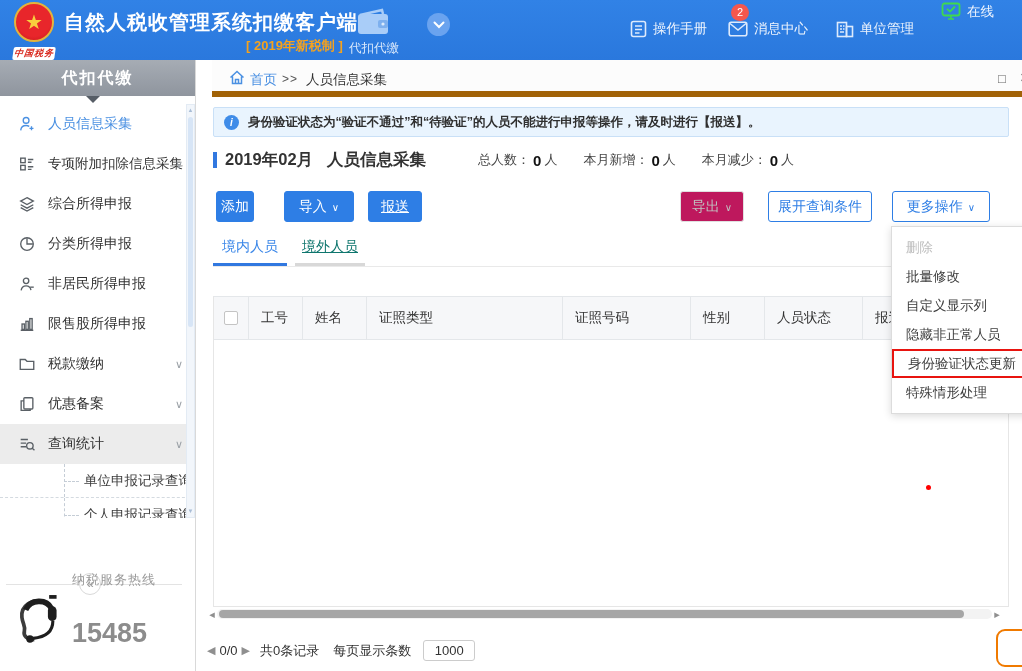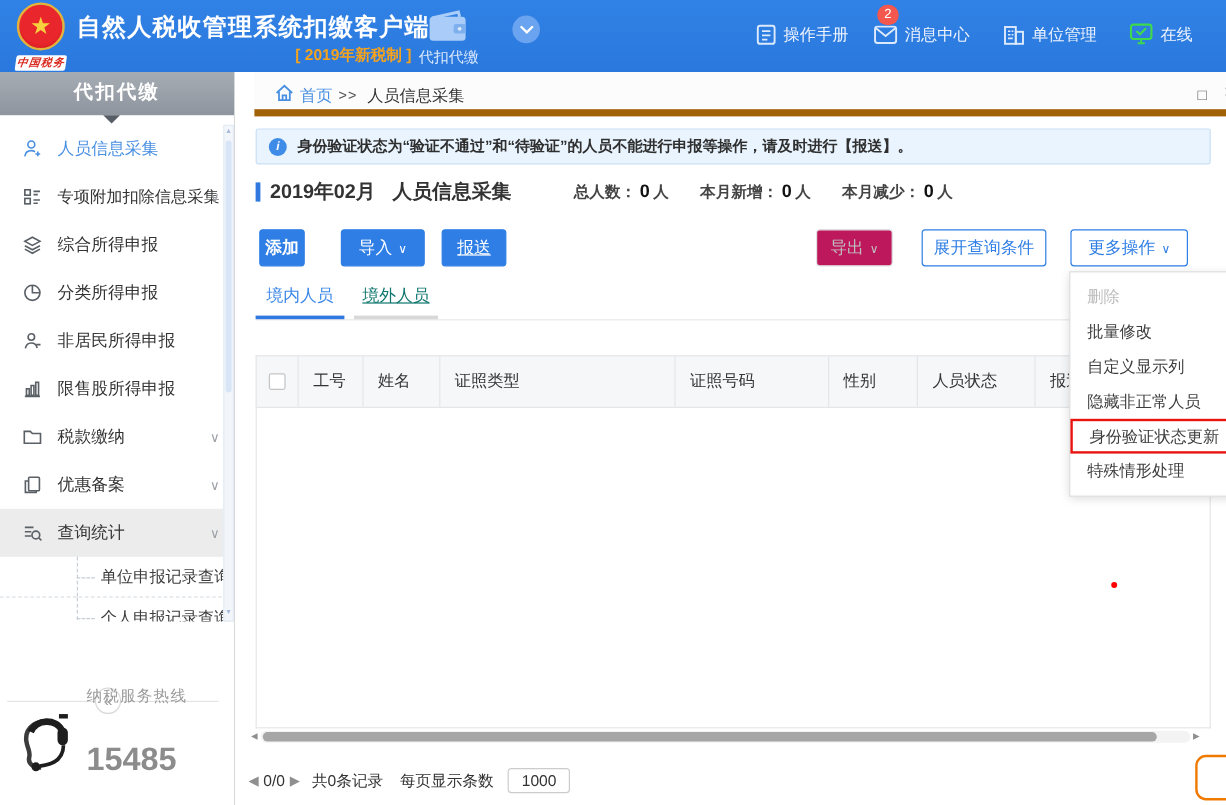--- a/index.html
+++ b/index.html
@@ -69,21 +69,21 @@
     border-radius:2px; display:flex; align-items:center; gap:9px; padding-left:10px; }
   .info-ic { width:15px; height:15px; border-radius:50%; background:#3f8ce8; color:#fff; font-size:10px;
     font-weight:bold; text-align:center; line-height:15px; flex:0 0 15px; font-style:italic; }
   .banner-txt { font-size:12.5px; color:#2f2f2f; font-weight:600; }
 
   .summary { left:17px; top:88px; height:24px; display:flex; align-items:center; }
   .blue-bar { width:4px; height:16px; background:#3178e0; margin-right:8px; }
   .period,.sum-title { font-size:16.5px; font-weight:bold; color:#333; }
   .sum-title { margin-left:14px; }
   .stats { display:flex; align-items:center; margin-left:52px; gap:26px; }
-  .stat { font-size:13px; color:#444; display:flex; align-items:flex-start;font-weight:bold; }
+  .stat { font-size:13px; color:#444; display:flex; align-items:center; }
   .stat b { font-size:15px; color:#111; margin:0 3px; }
 
   .btn { position:absolute; height:31px; border-radius:3px; font-size:14px; text-align:center; line-height:29px; cursor:pointer; }
   .btn-pri { background:#2e7ee5; color:#fff; border:1px solid #2e7ee5; }
   .btn-dis { background:#be185d; color:#c0c0c0; border:1px solid #e0e0e0; cursor:default; }
   .btn-out { background:#fff; color:#2e7ee5; border:1px solid #2e7ee5; }
   .bchev { font-size:10px; margin-left:5px; }
 
   .tabs-line { left:17px; top:206px; width:796px; border-bottom:1px solid #e9e9e9; }
   .tab { position:absolute; top:178px; height:28px; font-size:14px; text-align:center; cursor:pointer; }
@@ -173,21 +173,21 @@
       <span>消息中心</span>
     </div>
     <div class="abs nav-item" style="left:836px; top:20px;">
       <svg width="18" height="17" viewBox="0 0 18 17">
           <rect x="1.5" y="1.5" width="9" height="14" fill="none" stroke="#ddeafc" stroke-width="1.6"></rect>
           <rect x="10.5" y="5.5" width="6" height="10" fill="none" stroke="#ddeafc" stroke-width="1.6"></rect>
           <path d="M4 5h2M4 8h2M7 5h1.5M7 8h1.5M4 11h4" stroke="#ddeafc" stroke-width="1.3"></path>
         </svg>
       <span>单位管理</span>
     </div>
-    <div class="abs nav-item" style="left:941px; top:19px;align-items:center;">
+    <div class="abs nav-item" style="left:941px; top:2px;align-items:center;">
       <svg width="20" height="19" viewBox="0 0 20 19">
           <rect x="1.5" y="1.5" width="17" height="12" rx="2" fill="none" stroke="#3fd94e" stroke-width="1.8"></rect>
           <path d="M6 6.8 L9 9.6 L14 4.5" fill="none" stroke="#3fd94e" stroke-width="1.8"></path>
           <path d="M7 17h6M10 14v3" stroke="#3fd94e" stroke-width="1.6"></path>
         </svg>
       <span>在线</span>
     </div>
   </div>
 
   <div class="abs sidebar">
@@ -353,21 +353,21 @@
             <span>人</span>
           </span>
         <span class="stat">
             <span>本月减少：</span>
             <b>0</b>
             <span>人</span>
           </span>
       </span>
     </div>
 
-    <div class="btn btn-pri" style="left:20px; top:131px; width:38px;font-weight:bold;"><span>添加</span></div>
+    <div class="btn btn-pri" style="left:20px; top:131px; width:38px;"><span>添加</span></div>
     <div class="btn btn-pri" style="left:88px; top:131px; width:70px;"><span>导入</span><span class="bchev">∨</span></div>
     <div class="btn btn-pri" style="left:172px; top:131px; width:54px;text-decoration:underline;"><span>报送</span></div>
     <div class="btn btn-dis" style="left:484px; top:131px; width:64px;"><span>导出</span><span class="bchev">∨</span></div>
     <div class="btn btn-out" style="left:572px; top:131px; width:104px;"><span>展开查询条件</span></div>
     <div class="btn btn-out" style="left:696px; top:131px; width:98px;"><span>更多操作</span><span class="bchev">∨</span></div>
 
     <div class="abs tabs-line"></div>
     <div class="tab on" style="left:17px; width:74px;"><span>境内人员</span><span class="ul"></span></div>
     <div class="tab off" style="left:99px; width:70px;"><span>境外人员</span><span class="ul"></span></div>
 

